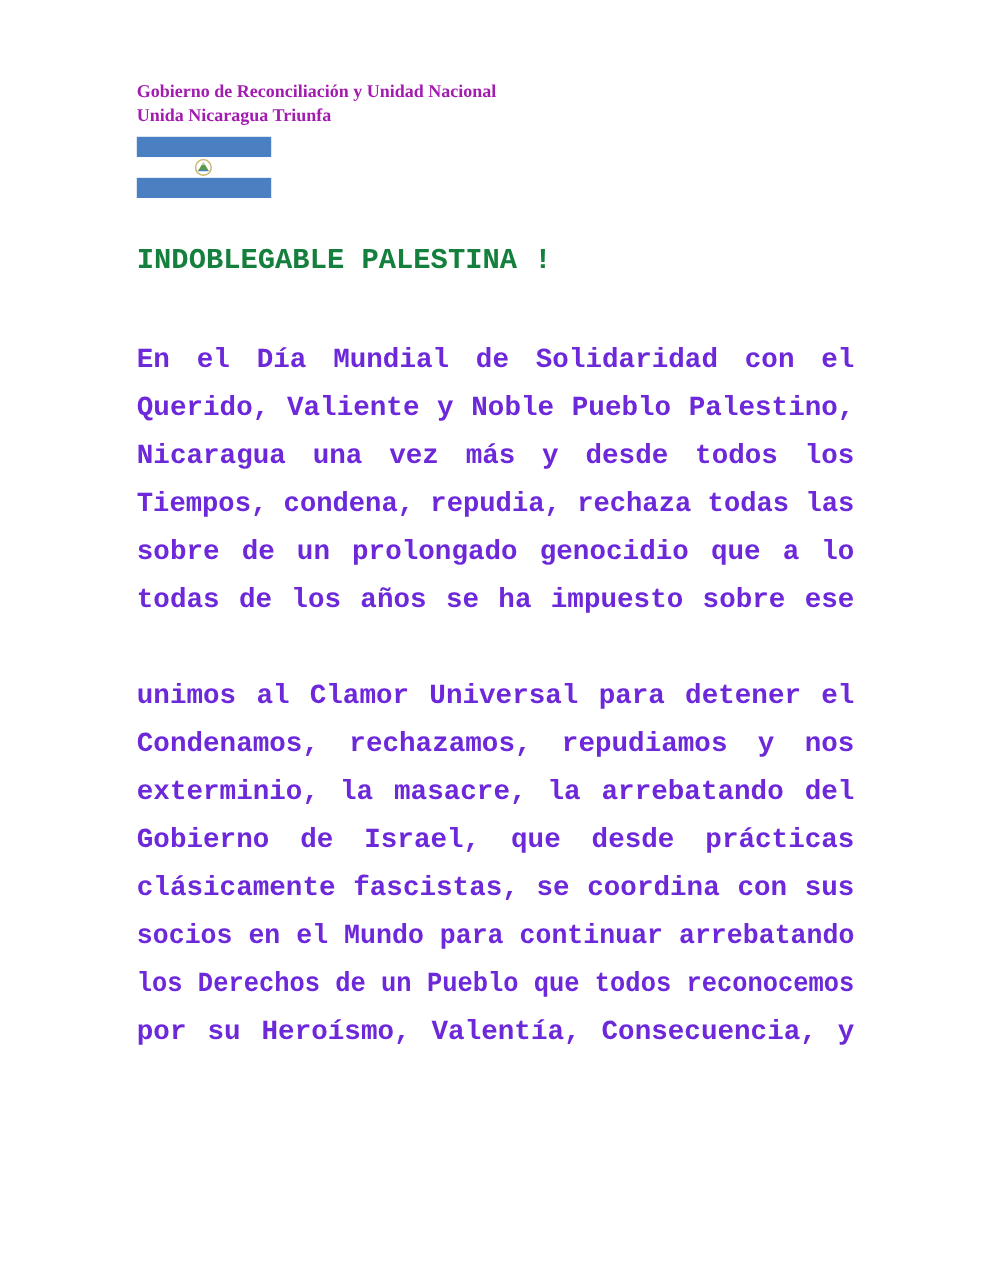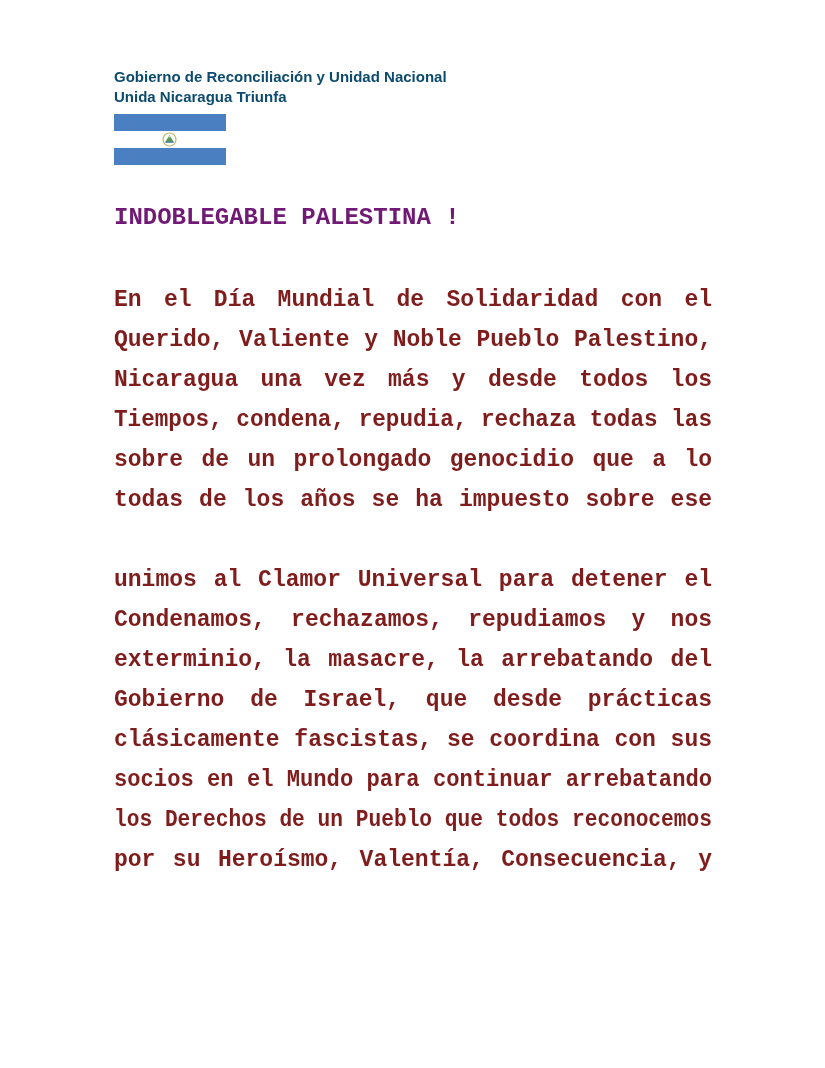--- a/index.html
+++ b/index.html
@@ -11,25 +11,25 @@
       width: 825px;
       height: 1068px;
       position: relative;
       overflow: hidden;
       color: #111111;
     }
     .header {
       position: absolute;
       left: 114px;
       top: 67px;
-      font-family: Liberation Sans, sans-serif;
+      font-family: Liberation Serif, serif;
       font-weight: bold;
       font-size: 15px;
       line-height: 20px;
-      color: #0c4a6e;
+      color: #a21caf;
     }
     .header div { white-space: nowrap; }
     .flag {
       position: absolute;
       left: 114px;
       top: 114px;
       width: 112px;
       height: 51px;
     }
     .flag .band { height: 17px; width: 100%; }
@@ -44,32 +44,32 @@
     }
     .doc-title {
       position: absolute;
       left: 114px;
       top: 202px;
       font-family: "Liberation Mono", monospace;
       font-weight: bold;
       font-size: 24px;
       line-height: 32px;
       white-space: pre;
-      color: #701a75;
+      color: #15803d;
     }
     .body-text {
       position: absolute;
       left: 114px;
       top: 280px;
       width: 598px;
       font-family: "Liberation Mono", monospace;
       font-weight: bold;
       font-size: 23px;
       line-height: 40px;
-      color: #7f1d1d;
+      color: #6d28d9;
     }
     .para { margin: 0 0 40px 0; }
     .line {
       display: block;
       height: 40px;
       white-space: nowrap;
       text-align: justify;
       text-align-last: justify;
       transform-origin: left center;
     }

